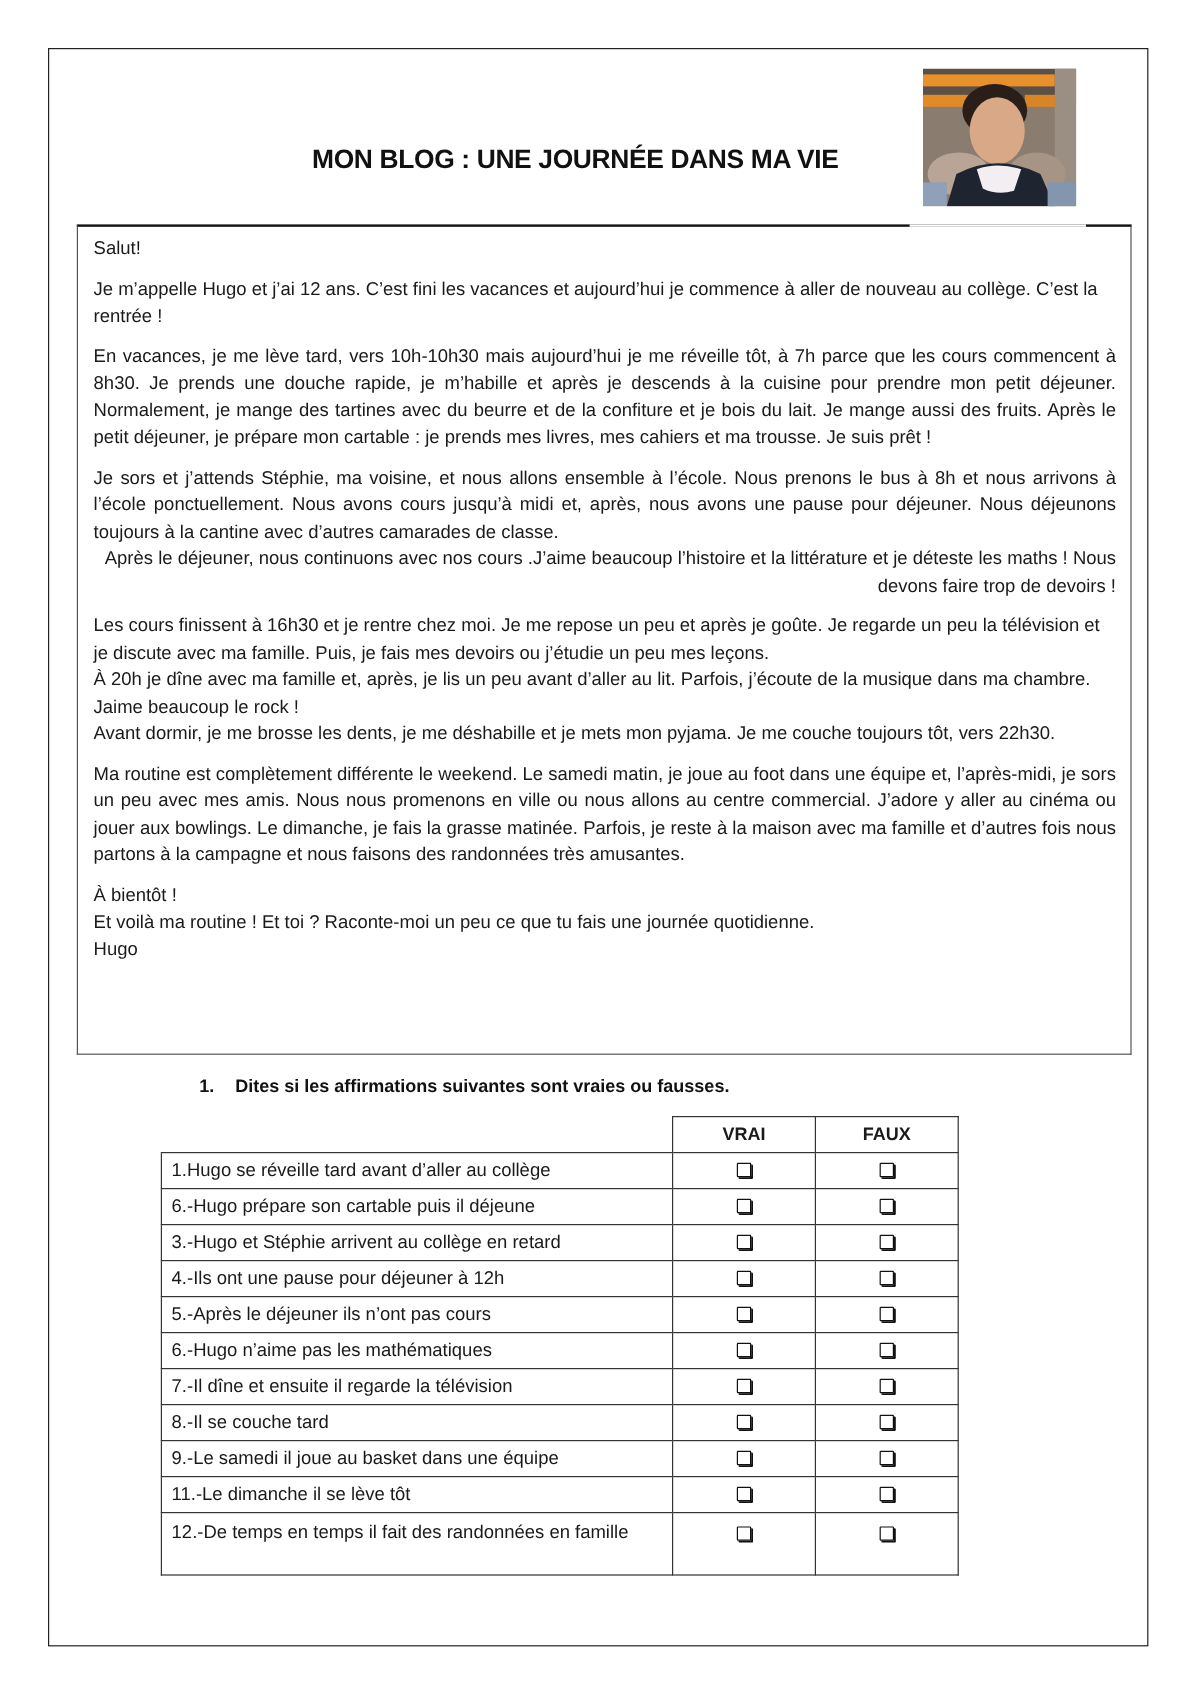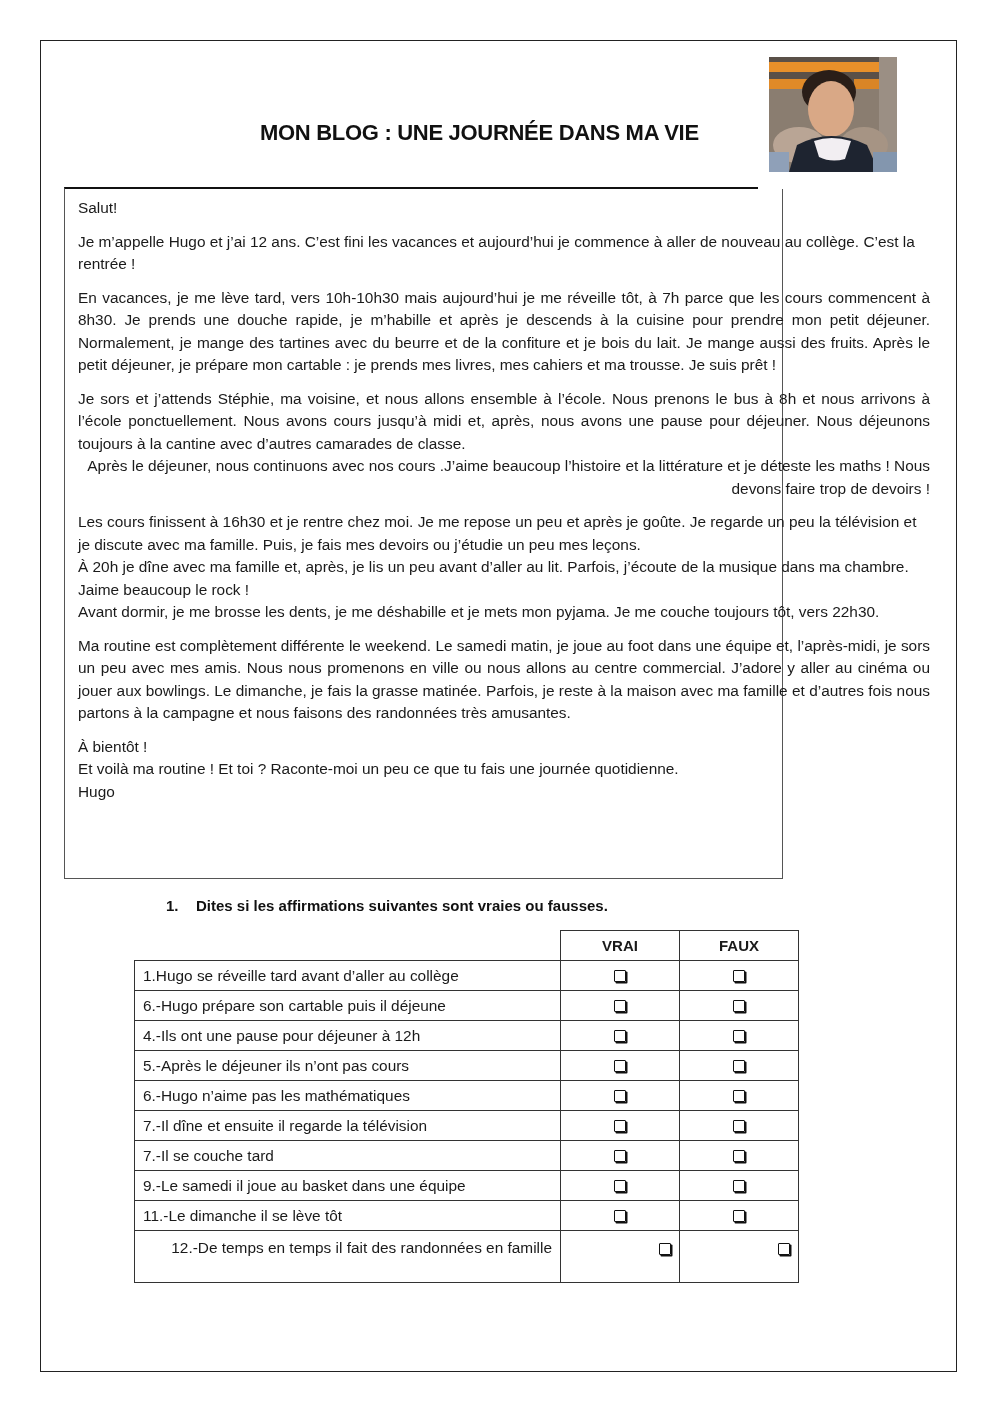--- a/index.html
+++ b/index.html
@@ -1,34 +1,34 @@
 <!DOCTYPE html>
 <html><head>
 <meta charset="utf-8">
 <style>
   html, body { margin:0; padding:0; background:#ffffff; }
   body { width:1000px; height:1413px; position:relative; font-family:"Liberation Sans", sans-serif; color:#111; }
   .page-frame { position:absolute; left:40px; top:40px; width:917px; height:1332px; border:1px solid #222; box-sizing:border-box; }
   .title { position:absolute; left:212px; top:120px; font-family:"Liberation Sans", sans-serif; font-weight:bold; font-size:22px; letter-spacing:-0.3px; color:#111;margin-left:48px; }
   .photo { position:absolute; left:769px; top:57px; width:128px; height:115px; overflow:hidden; }
-  .blog-box { position:absolute; left:64px; top:187px; width:719px; height:692px; border:1px solid #555; border-top:2px solid #111; box-sizing:border-box; }
+  .blog-box { position:absolute; left:64px; top:187px; width:879px; height:692px; border:1px solid #555; border-top:2px solid #111; box-sizing:border-box; }
   .blog-box .topgap { position:absolute; top:-2px; left:693px; width:147px; height:2px; background:#fff; }
   .blog-text { position:absolute; left:13px; top:8px; width:852px; font-size:15.4px; line-height:22.5px; color:#1a1a1a; }
   .blog-text p { margin:0 0 11px 0; text-align:justify; }
   .blog-text p.left { text-align:left; }
   .blog-text .line { display:block; }
   .question { position:absolute; left:166px; top:897px; font-weight:bold; font-size:15px; color:#111; }
   .question .num { display:inline-block; width:30px; }
   table.tf { position:absolute; left:134px; top:930px; border-collapse:collapse; font-size:15.4px; color:#1a1a1a; }
   table.tf td, table.tf th { border:1px solid #333; padding:0 8px; height:30px; box-sizing:border-box; }
   table.tf th { font-weight:bold; text-align:center; font-size:15px; }
   table.tf th.blank { border:none; border-bottom:1px solid #333; }
   table.tf td.stmt { width:426px; text-align:left; }
   table.tf td.cb, table.tf th.cb { width:119px; text-align:center; vertical-align:middle; }
-  table.tf tr.tall td { height:52px; vertical-align:top; padding-top:6px; line-height:22px;text-align:right; }
+  table.tf tr.tall td { height:52px; vertical-align:top; padding-top:6px; line-height:22px; }
   table.tf tr.tall td.cb { vertical-align:top; padding-top:6px; }
   .box { display:inline-block; width:10px; height:10px; border:1.5px solid #111; box-shadow:1.5px 1.5px 0 #111; border-radius:1px; vertical-align:middle; cursor:pointer; }
 </style>
 </head>
 <body>
 
 <div class="page-frame"></div>
 
 <div class="title">MON BLOG : UNE JOURNÉE DANS MA VIE</div>
 
@@ -92,41 +92,46 @@
         <td class="stmt">1.Hugo se réveille tard avant d’aller au collège</td>
         <td class="cb"><span class="box"></span></td>
         <td class="cb"><span class="box"></span></td>
       </tr>
       <tr>
         <td class="stmt">6.-Hugo prépare son cartable puis il déjeune</td>
         <td class="cb"><span class="box"></span></td>
         <td class="cb"><span class="box"></span></td>
       </tr>
       <tr>
+        <td class="stmt">3.-Hugo et Stéphie arrivent au collège en retard</td>
+        <td class="cb"><span class="box"></span></td>
+        <td class="cb"><span class="box"></span></td>
+      </tr>
+      <tr>
         <td class="stmt">4.-Ils ont une pause pour déjeuner à 12h</td>
         <td class="cb"><span class="box"></span></td>
         <td class="cb"><span class="box"></span></td>
       </tr>
       <tr>
         <td class="stmt">5.-Après le déjeuner ils n’ont pas cours</td>
         <td class="cb"><span class="box"></span></td>
         <td class="cb"><span class="box"></span></td>
       </tr>
       <tr>
         <td class="stmt">6.-Hugo n’aime pas les mathématiques</td>
         <td class="cb"><span class="box"></span></td>
         <td class="cb"><span class="box"></span></td>
       </tr>
       <tr>
         <td class="stmt">7.-Il dîne et ensuite il regarde la télévision</td>
         <td class="cb"><span class="box"></span></td>
         <td class="cb"><span class="box"></span></td>
       </tr>
       <tr>
-        <td class="stmt">7.-Il se couche tard</td>
+        <td class="stmt">8.-Il se couche tard</td>
         <td class="cb"><span class="box"></span></td>
         <td class="cb"><span class="box"></span></td>
       </tr>
       <tr>
         <td class="stmt">9.-Le samedi il joue au basket dans une équipe</td>
         <td class="cb"><span class="box"></span></td>
         <td class="cb"><span class="box"></span></td>
       </tr>
       <tr>
         <td class="stmt">11.-Le dimanche il se lève tôt</td>

